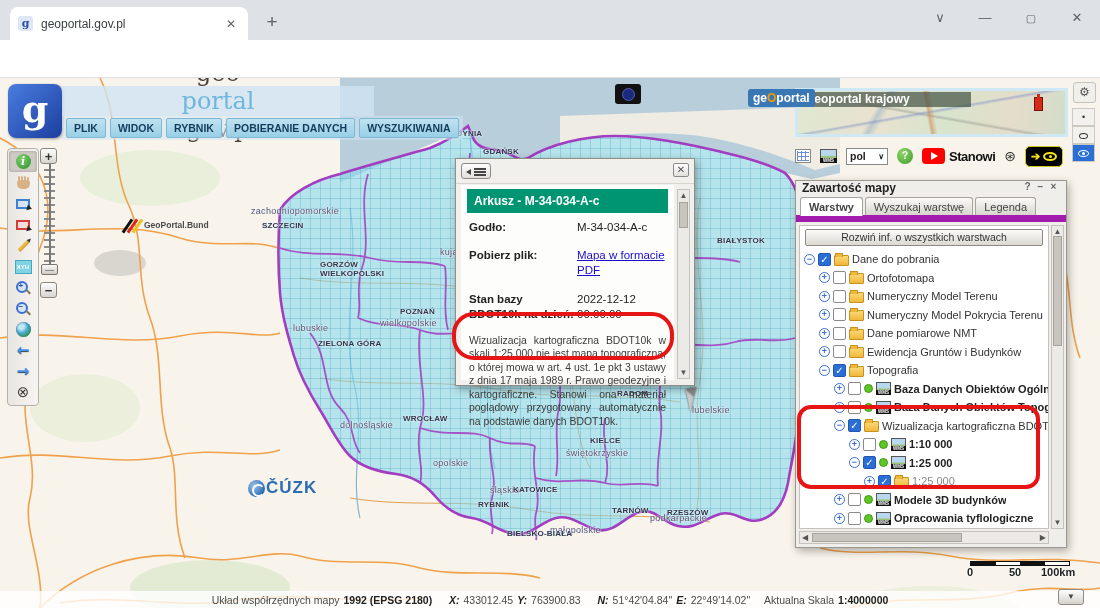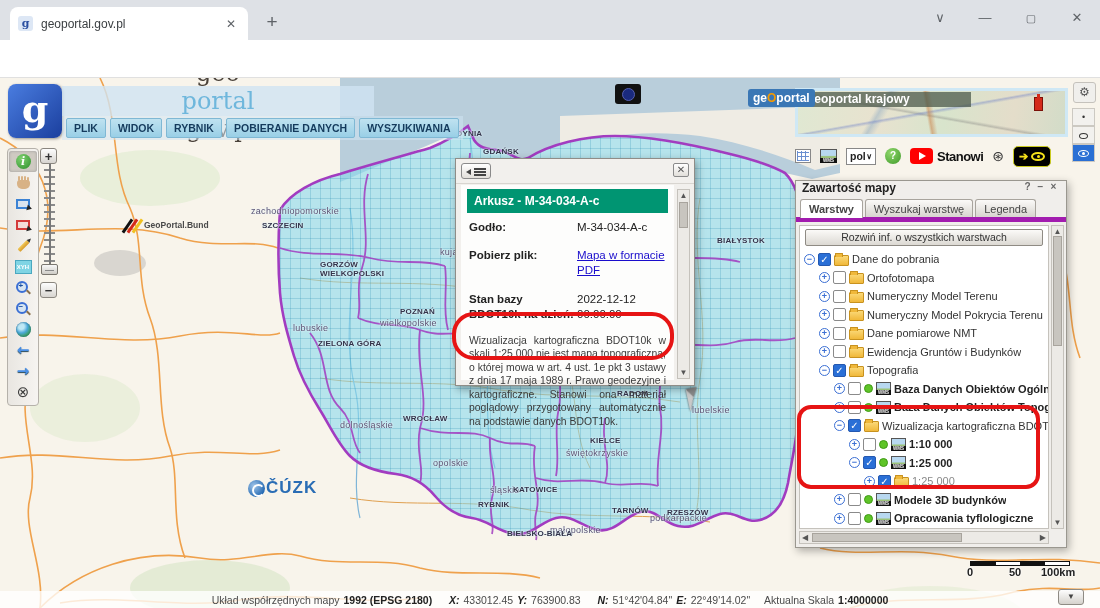--- a/index.html
+++ b/index.html
@@ -105,21 +105,21 @@
   .pop-scroll { position:absolute; right:4px; top:30px; bottom:6px; width:13px; background:#eceae6; border:1px solid #c5c2bc; }
   .pop-scroll .thumb { position:absolute; left:1px; right:1px; top:12px; height:26px; background:#c8c5bf; border:1px solid #a8a49d;}
   .sarrow { position:absolute; left:0; right:0; text-align:center; font-size:8px; color:#555; }
   .red-oval { position:absolute; border:4px solid #e61414; border-radius:22px; pointer-events:none; }
 
   
   .panel { position:absolute; left:795px; top:102px; width:272px; height:368px; background:#f0eeeb; border:1px solid #9a978f; box-shadow:2px 3px 8px rgba(0,0,0,.3); }
   .panel-title { height:20px; display:flex; padding:0 6px; font-size:12px; font-weight:bold; color:#222; }
   .panel-title .sp { flex:1; }
   .ptbtn { color:#666; font-size:10px; width:13px; text-align:center; font-weight:bold;}
-  .ptabs { display:flex; padding:0 4px; border-bottom:5px solid #a21caf; height:21px; align-items:flex-end; gap:2px;}
+  .ptabs { display:flex; padding:0 4px; border-bottom:7px solid #a21caf; height:21px; align-items:flex-end; gap:2px;}
   .ptab { font-size:11px; color:#444; background:linear-gradient(#fbfaf8,#d8d5cf); border:1px solid #a8a49d; border-bottom:none; border-radius:3px 3px 0 0; padding:3px 8px 2px; }
   .ptab.active { background:#fff; font-weight:bold; position:relative; top:1px; padding-bottom:3px;}
   .panel-content { position:absolute; left:3px; top:44px; right:17px; bottom:18px; background:#fff; border:1px solid #c5c2bc; overflow:hidden; }
   .expand-all { display:block; margin:3px auto 4px; width:96%; height:17px; background:linear-gradient(#fbfaf8,#dcd9d3); border:1px solid #8f8b84; border-radius:2px; font-size:10.5px; color:#333; text-align:center; line-height:15px; }
   #layer-tree { position:relative; }
   .trow { height:18.5px; display:flex; align-items:center; gap:3px; white-space:nowrap; }
   .texp { width:11px; height:11px; border:1px solid #3b6fd4; border-radius:50%; color:#3b6fd4; font:bold 9px "Liberation Sans",sans-serif; text-align:center; line-height:9px; background:#fff; flex:none;}
   .tcb { width:13px; height:13px; border:1px solid #8a8a8a; border-radius:2px; background:#fff; flex:none; text-align:center; line-height:12px; font-size:10px; color:#fff; }
   .tcb.checked { background:#2a6fd6; border-color:#2458b0; }
   .tfolder { width:15px; height:11px; background:linear-gradient(#fbd978,#f0b83a); border:1px solid #c8921f; border-radius:1px; position:relative; flex:none; margin-top:2px;}
@@ -147,21 +147,21 @@
   .minimap-label { position:absolute; left:1px; top:1px; width:172px; height:15px; background:rgba(70,85,70,.72); color:#fff; font-size:12px; font-weight:bold; padding:0 6px; line-height:15px; }
   .mm-marker { position:absolute; left:236px; top:6px; width:9px; height:14px; background:#d42a1a; border:1px solid #7a1008; }
   .mm-marker::after { content:""; position:absolute; left:2px; top:-4px; width:3px; height:4px; background:#d42a1a;}
   .gp-watermark { position:absolute; left:748px; top:11px; height:18px; background:#3a77b5; border-radius:3px; color:#fff; font:bold 12px "Liberation Sans",sans-serif; line-height:18px; padding:0 5px; z-index:1; }
   .gp-watermark em { font-style:normal; color:#f59a00; }
   .ctrlrow { position:absolute; left:795px; top:66px; height:24px; display:flex; align-items:center; gap:9px; }
   .ic-grid { width:16px; height:14px; background:#fff; border:1px solid #888; position:relative; }
   .ic-grid::after { content:""; position:absolute; inset:1px; background:
       repeating-linear-gradient(0deg,#6a8fd0 0 1.5px,transparent 1.5px 4px),
       repeating-linear-gradient(90deg,#6a8fd0 0 1.5px,transparent 1.5px 4px); }
-  .langsel { width:30px; height:17px; background:#fff; border:1px solid #888; font-size:10.5px; color:#222; display:flex; align-items:center; padding:0 3px; justify-content:space-between; font-weight:bold;}
+  .langsel { width:42px; height:17px; background:#fff; border:1px solid #888; font-size:10.5px; color:#222; display:flex; align-items:center; padding:0 3px; justify-content:space-between; font-weight:bold;}
   .qmark { width:16px; height:16px; border-radius:50%; background:radial-gradient(circle at 35% 30%,#8fd66a,#3f9a2a); color:#fff; font:bold 10px sans-serif; text-align:center; line-height:16px; }
   .ytwrap { display:flex; align-items:center; gap:4px; }
   .ytplay { width:23px; height:16px; background:#f00; border-radius:4px; position:relative; }
   .ytplay::after { content:""; position:absolute; left:9px; top:4px; border-left:7px solid #fff; border-top:4px solid transparent; border-bottom:4px solid transparent; }
   .ytname { font:bold 13px "Liberation Sans",sans-serif; color:#111; letter-spacing:-.5px;}
   .wheelic { font-size:14px; color:#333; }
   .contrastbtn { width:38px; height:21px; background:#000; border-radius:5px; border:1px solid #caca20; display:flex; align-items:center; justify-content:center; gap:3px; }
   .contrastbtn .ar { color:#f5e11a; font-size:11px; font-weight:bold; line-height:10px;}
   .contrastbtn .eye { width:14px; height:9px; border:2px solid #f5e11a; border-radius:50%; position:relative; }
   .contrastbtn .eye::after { content:""; position:absolute; left:3.5px; top:1px; width:3px; height:3px; border-radius:50%; background:#f5e11a; }

